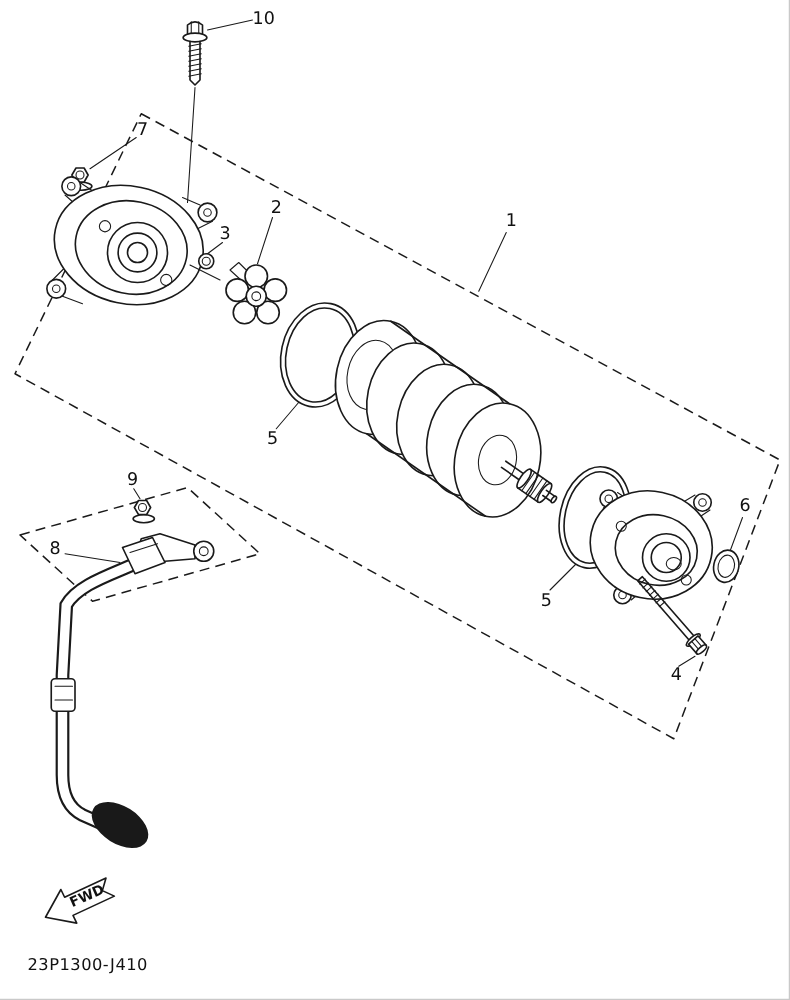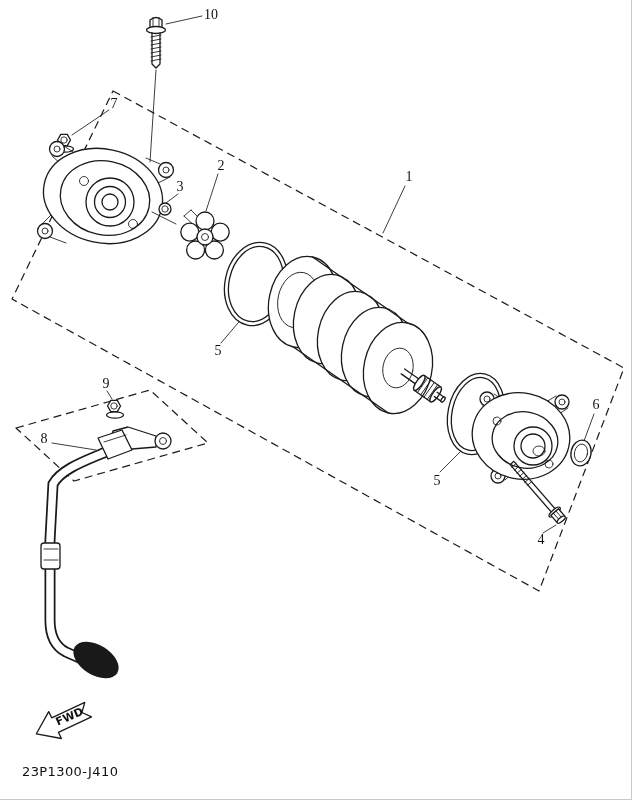--- a/index.html
+++ b/index.html
@@ -11,21 +11,21 @@
   svg{display:block;position:absolute;left:0;top:0;}
   .ln{fill:none;stroke:#1a1a1a;stroke-width:1.3;stroke-linecap:round;stroke-linejoin:round;}
   .thin{fill:none;stroke:#1a1a1a;stroke-width:0.85;stroke-linecap:round;stroke-linejoin:round;}
   .dash{fill:none;stroke:#1a1a1a;stroke-width:1.2;stroke-dasharray:8 5;stroke-linejoin:round;}
   .fillw{fill:#ffffff;}
   .tube-o{fill:none;stroke:#1a1a1a;stroke-width:11;stroke-linecap:round;}
   .tube-i{fill:none;stroke:#ffffff;stroke-width:7.5;stroke-linecap:round;}
   .boot{fill:#191919;stroke:none;}
   .callout{
     position:absolute;transform:translate(-50%,-50%);
-    font-size:14px;color:#111;line-height:1;user-select:none;font-family:Liberation Serif, serif;
+    font-size:14px;color:#111;line-height:1;user-select:none;
   }
   .code-text{font-size:13px;fill:#111;letter-spacing:0.4px;}
   .fwd-text{font-size:11px;font-weight:bold;fill:#111;text-anchor:middle;}
 </style>
 </head>
 <body>
 
 <div class="stage">
 
   <svg viewBox="0 0 632 800" width="632" height="800">

